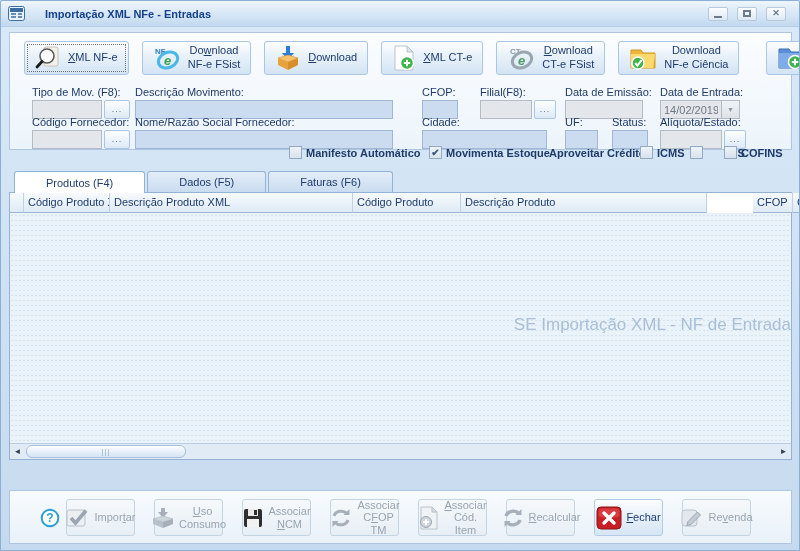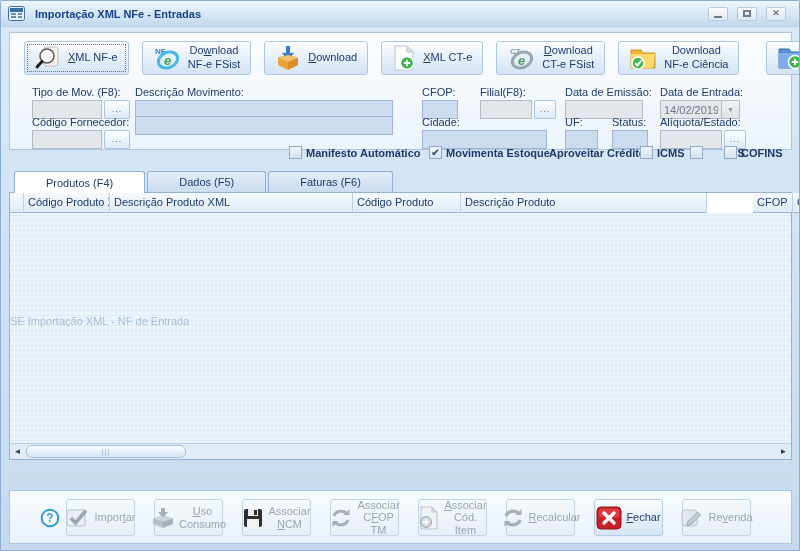--- a/index.html
+++ b/index.html
@@ -4,21 +4,21 @@
 <style>
   html,body{margin:0;padding:0;background:#b8cfe8;}
   body{width:800px;height:551px;overflow:hidden;font-family:"Liberation Sans",sans-serif;}
   *{box-sizing:border-box;cursor:default;}
   u{text-decoration:underline;}
 
   .window{position:relative;width:800px;height:551px;background:linear-gradient(#d9e9f8,#c6daef);
           border:1px solid #8aaed4;border-radius:3px 3px 0 0;overflow:hidden;}
 
   
-  .titlebar{position:absolute;left:0;top:0;right:0;height:26px;display:flex;align-items:center;gap:9px;
+  .titlebar{position:absolute;left:0;top:0;right:0;height:26px;display:flex;align-items:center;gap:19px;
             padding:0 7px;background:linear-gradient(#eef5fc,#cfe2f4 70%,#c3d8ee);
             border-bottom:1px solid #b6cde6;}
   .titlebar .title{font-size:11px;font-weight:bold;color:#15428b;flex:1;white-space:nowrap;}
   .app-icon{width:18px;height:16px;display:inline-flex;}
   .winbtns{display:flex;gap:9px;margin-right:6px;}
   .wbtn{width:20px;height:14px;border:1px solid #b7c9dc;border-radius:2px;
         background:linear-gradient(#fcfdfe,#dde8f3);display:flex;align-items:center;justify-content:center;}
   .g-min{width:8px;height:2px;background:#6b7b8d;margin-top:6px;}
   .g-max{width:8px;height:7px;border:2px solid #6b7b8d;}
   .g-close{font-size:9px;font-weight:bold;color:#6b7b8d;line-height:1;}
@@ -68,21 +68,21 @@
        background:linear-gradient(#e3edf8,#c9dcf0);border:1px solid #93b2d4;border-bottom:none;
        border-radius:3px 3px 0 0;margin-right:2px;white-space:nowrap;}
   .tab.active{background:#fff;height:22px;margin-bottom:-1px;z-index:2;}
   .gridbox{position:absolute;left:0;top:22px;width:783px;height:268px;border:1px solid #93b2d4;background:#fff;}
   .ghead{display:flex;height:20px;}
   .gh{height:20px;background:linear-gradient(#f6fafd,#dfeaf5);border-right:1px solid #bdd2e6;
       border-bottom:1px solid #9db8d4;font-size:11px;color:#1e3c6e;padding:3px 0 0 4px;
       overflow:hidden;white-space:nowrap;flex:0 0 auto;}
   .gbody{position:relative;height:231px;background:#eaf2fa;
          background-image:radial-gradient(circle,#d5e2f0 0.8px,transparent 0.9px);background-size:4px 5px;}
-  .watermark{position:absolute;left:0;right:0;top:44%;text-align:left;font-size:11px;color:#a9bfd6;}
+  .watermark{position:absolute;left:0;right:0;top:44%;text-align:right;font-size:17px;color:#a9bfd6;}
   .hscroll{position:absolute;left:0;bottom:0;width:781px;height:16px;background:#e0ebf6;
            border-top:1px solid #b9cfe5;}
   .sarrow{position:absolute;top:0;width:15px;height:15px;display:flex;align-items:center;justify-content:center;
           font-size:8px;color:#33414f;}
   .sarrow.left{left:0;} .sarrow.right{right:0;}
   .sthumb{position:absolute;left:16px;top:1px;width:160px;height:13px;border:1px solid #a8c0dc;border-radius:6px;
           background:linear-gradient(#fdfeff,#d4e3f3);display:flex;align-items:center;justify-content:center;}
   .grip{font-size:7px;color:#8fa7c0;letter-spacing:1px;line-height:1;}
 
   
@@ -247,20 +247,21 @@
     </div>
 
     <div class="fld" style="left:22px;top:83px">
       <div class="flabel">Código Fornecedor:</div>
       <div class="frow">
         <input class="inp gray" style="width: 70px;" readonly="" value="">
         <button class="dots" style="width:26px">...</button>
       </div>
     </div>
     <div class="fld" style="left:125px;top:83px">
+      <div class="flabel">Nome/Razão Social Fornecedor:</div>
       <div class="frow">
           <input class="inp" style="width: 258px;" readonly="" value="">
         </div>
     </div>
     <div class="fld" style="left:412px;top:83px">
       <div class="flabel">Cidade:</div>
       <div class="frow">
           <input class="inp" style="width: 125px;" readonly="" value="">
         </div>
     </div>

